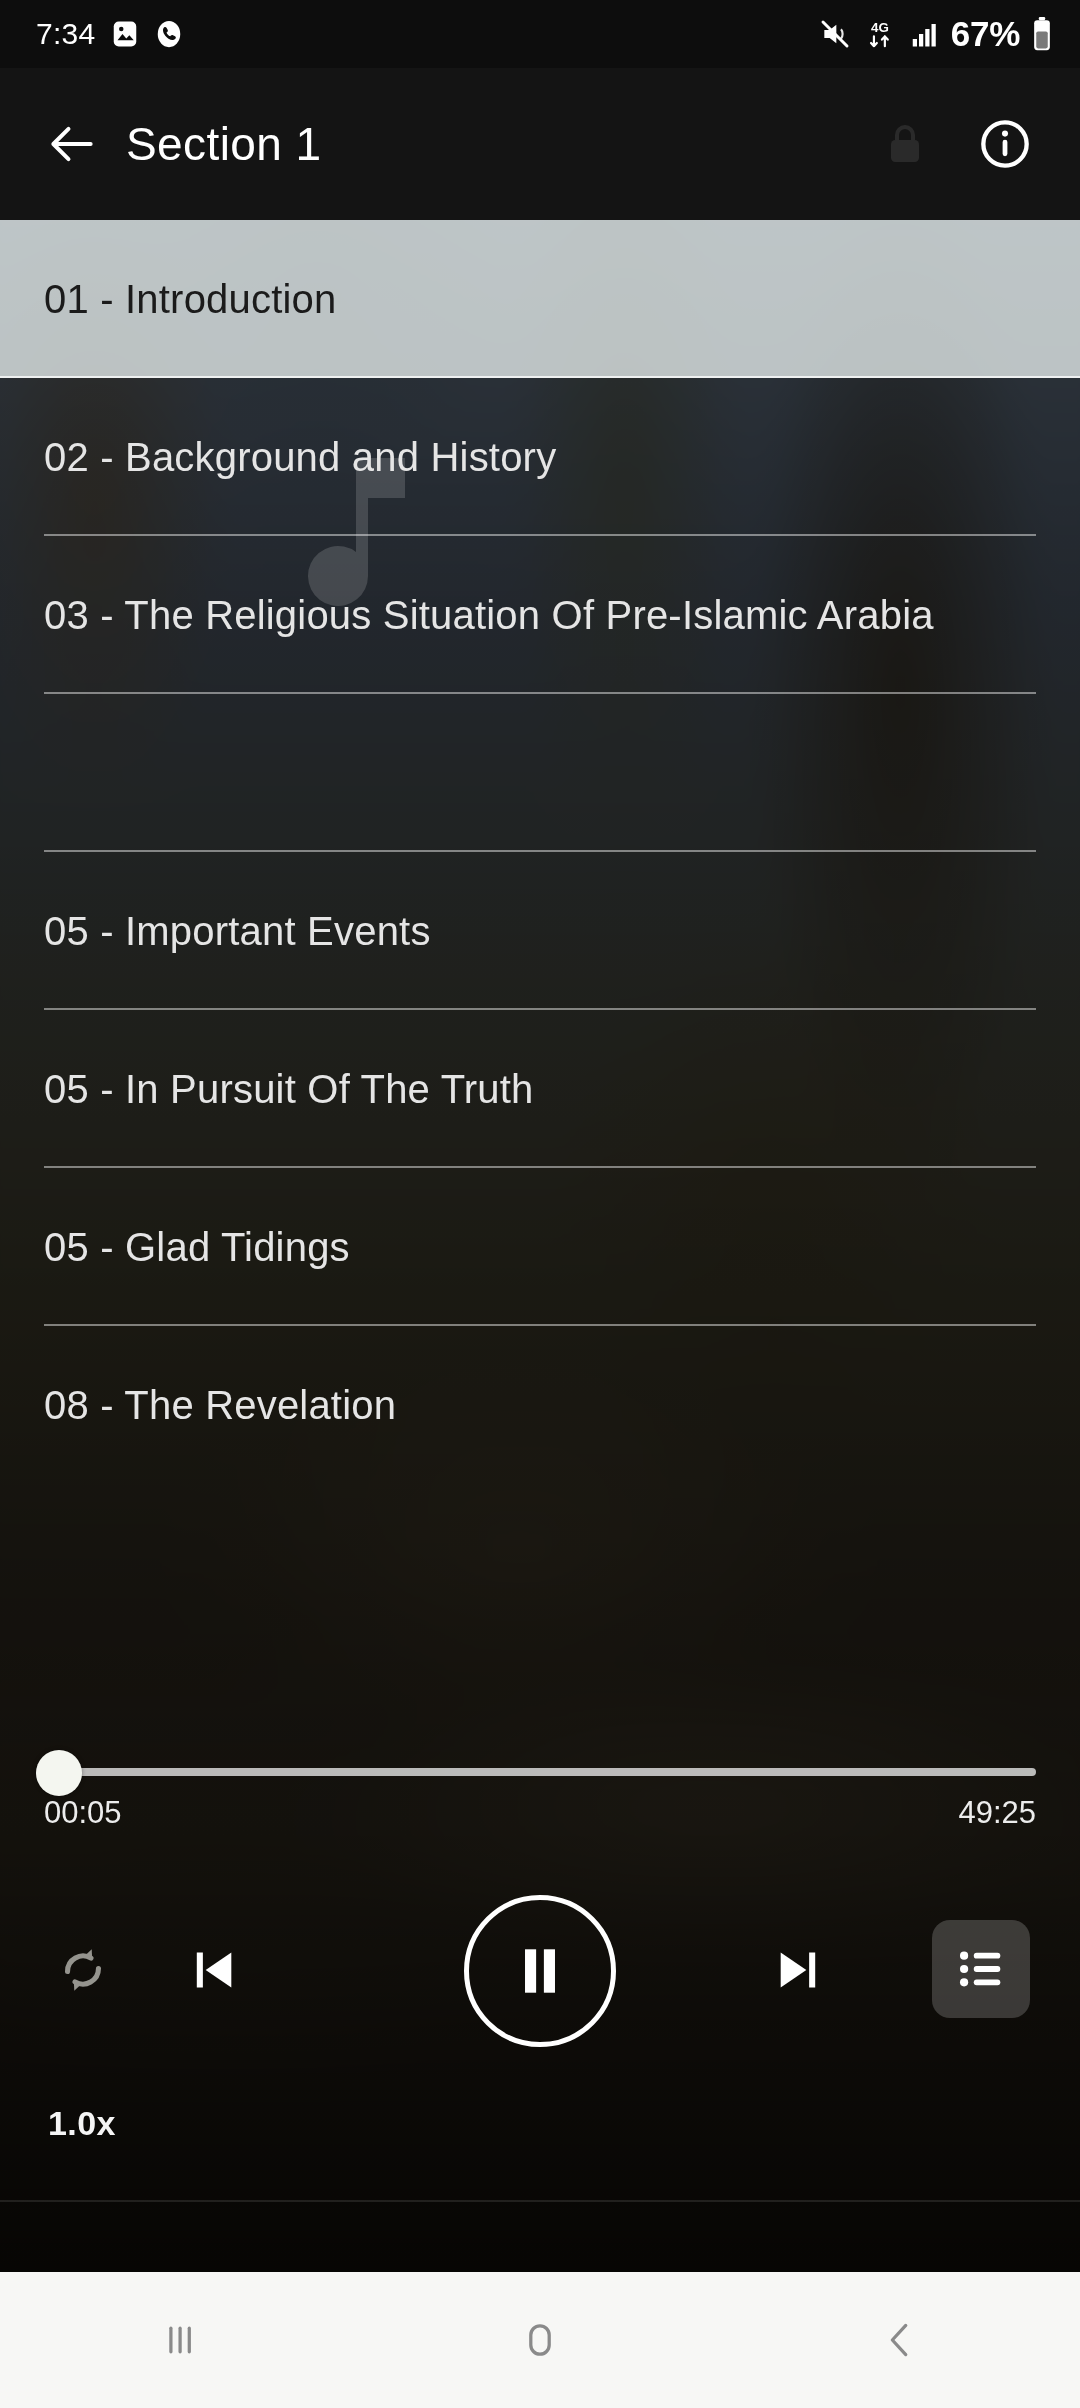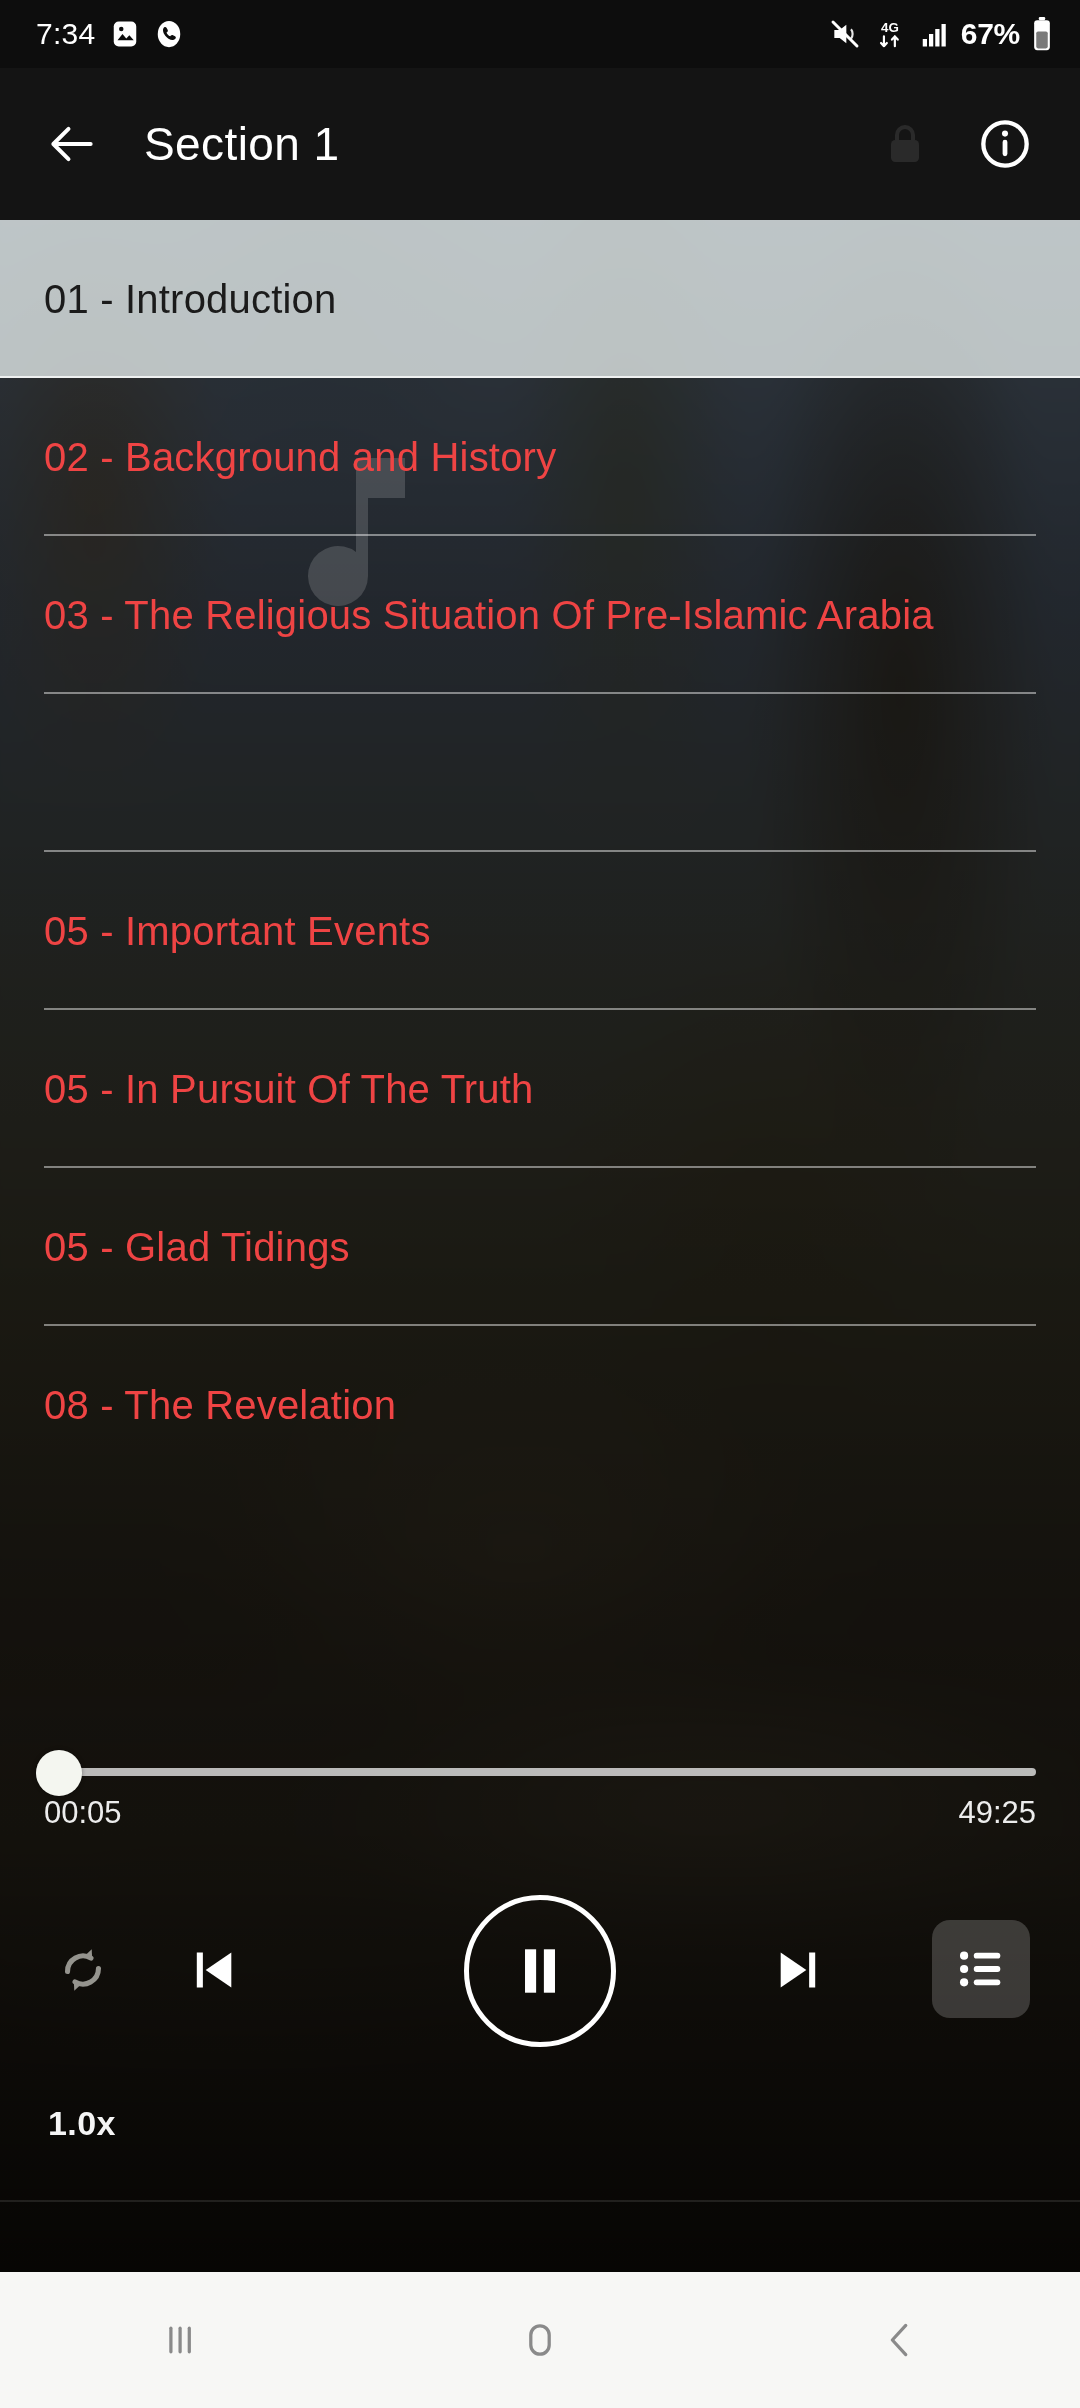--- a/index.html
+++ b/index.html
@@ -74,50 +74,50 @@
     position:absolute; left:0; top:0; width:1080px; height:68px;
     background:#0d0d0d;
     display:flex; align-items:center; justify-content:space-between;
     padding:0 28px 0 36px;
     color:#fff;
   }
   .sb-left { display:flex; align-items:center; gap:14px;justify-content:flex-end; }
   .sb-right { display:flex; align-items:center; gap:12px; }
   #sb-time { font-size:30px; letter-spacing:.3px; }
   .sb-ico { display:block; }
-  #sb-batt-pct { font-size:30px; font-weight:700; letter-spacing:-.3px; }
+  #sb-batt-pct { font-size:35px; font-weight:700; letter-spacing:-.3px; }
 
   
   #appbar {
     position:absolute; left:0; top:68px; width:1080px; height:152px;
     background:#141414;
     display:flex; align-items:center;
     padding:0 36px;
     color:#fff;
   }
   #back-btn { width:72px; height:72px; display:flex; align-items:center; justify-content:center; }
   #appbar-title {
-    font-size:46px; font-weight:400; margin-left:36px; color:#fff; letter-spacing:.4px;
+    font-size:46px; font-weight:400; margin-left:18px; color:#fff; letter-spacing:.4px;
     flex:1;
   }
   #lock-btn { width:78px; height:78px; display:flex; align-items:center; justify-content:center; opacity:.09; }
   #info-btn { width:78px; height:78px; display:flex; align-items:center; justify-content:center; margin-left:22px; }
 
   
   #chapters {
     position:absolute; left:0; top:220px; width:1080px;
   }
   .chapter {
     position:relative;
     height:158px;
     display:flex; align-items:center;
     padding:0 44px;
   }
   .chapter .label {
-    font-size:40px; font-weight:300; color:#ef4444; letter-spacing:.2px;
+    font-size:40px; font-weight:300; color:#e5e5e5; letter-spacing:.2px;
     white-space:nowrap;
   }
   .chapter.active { background:rgba(225,232,232,0.80); }
   .chapter.active .label { color:#1b1b1b; }
   .chapter .divider {
     position:absolute; left:44px; right:44px; bottom:0;
     height:2px; background:rgba(255,255,255,0.45);
   }
   .chapter.active .divider { left:0; right:0; background:rgba(255,255,255,0.75); }
 

